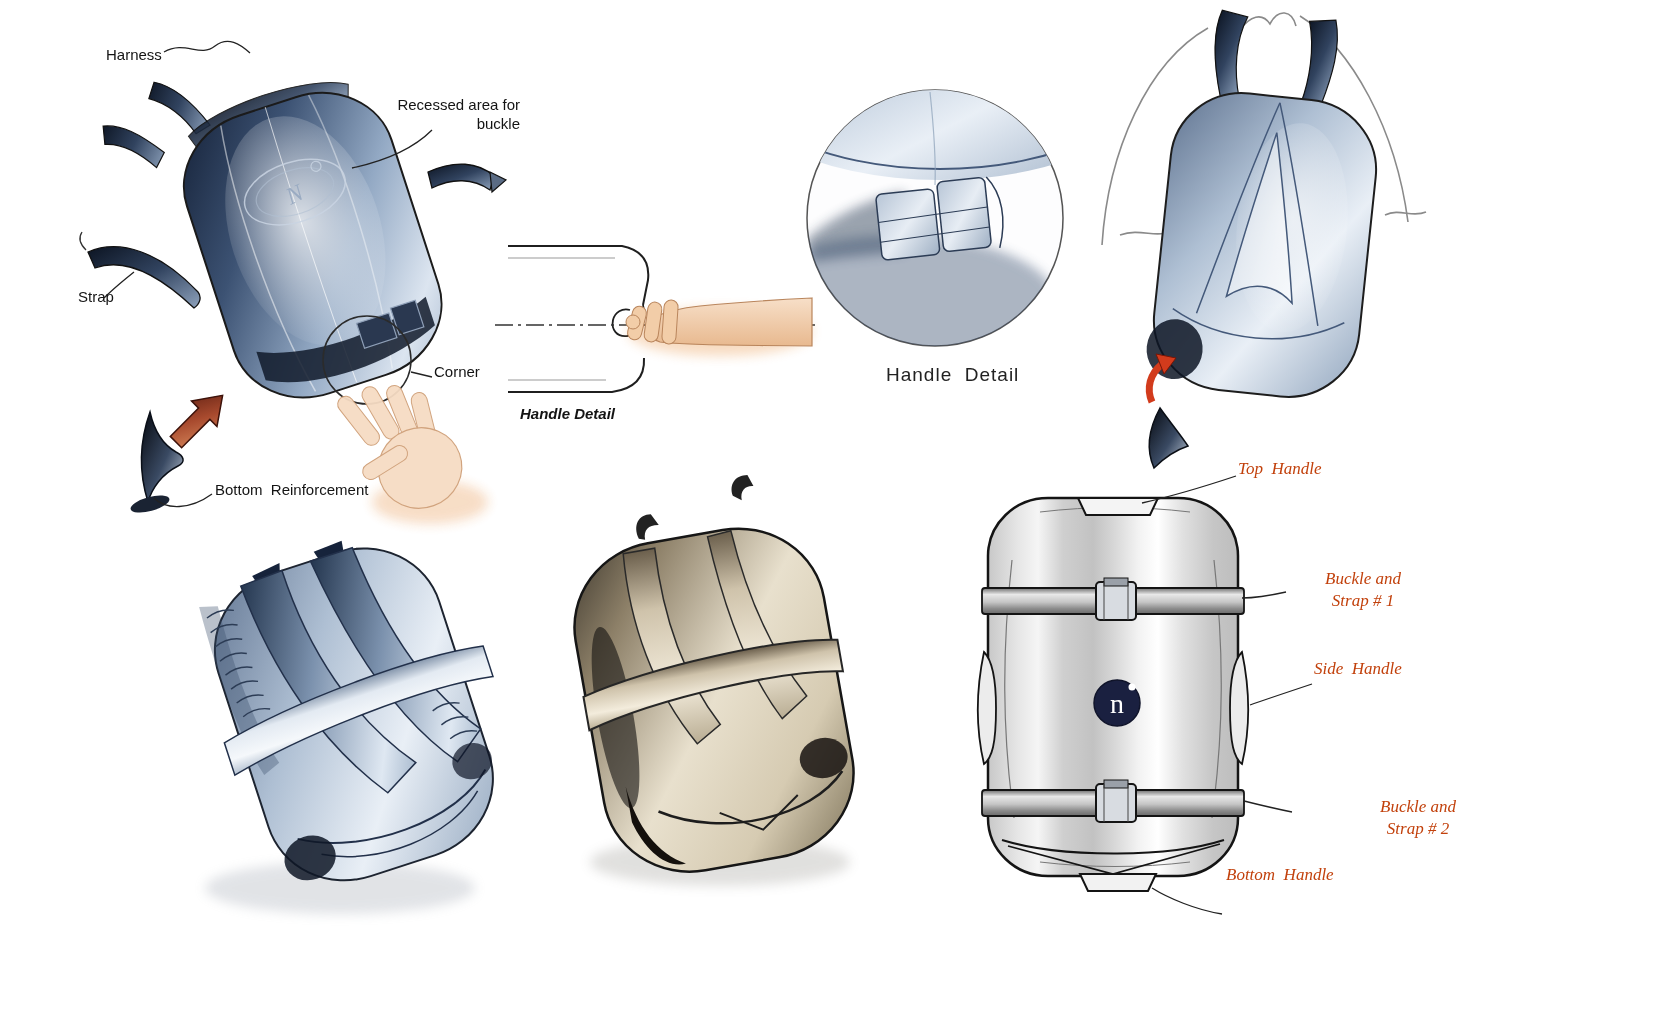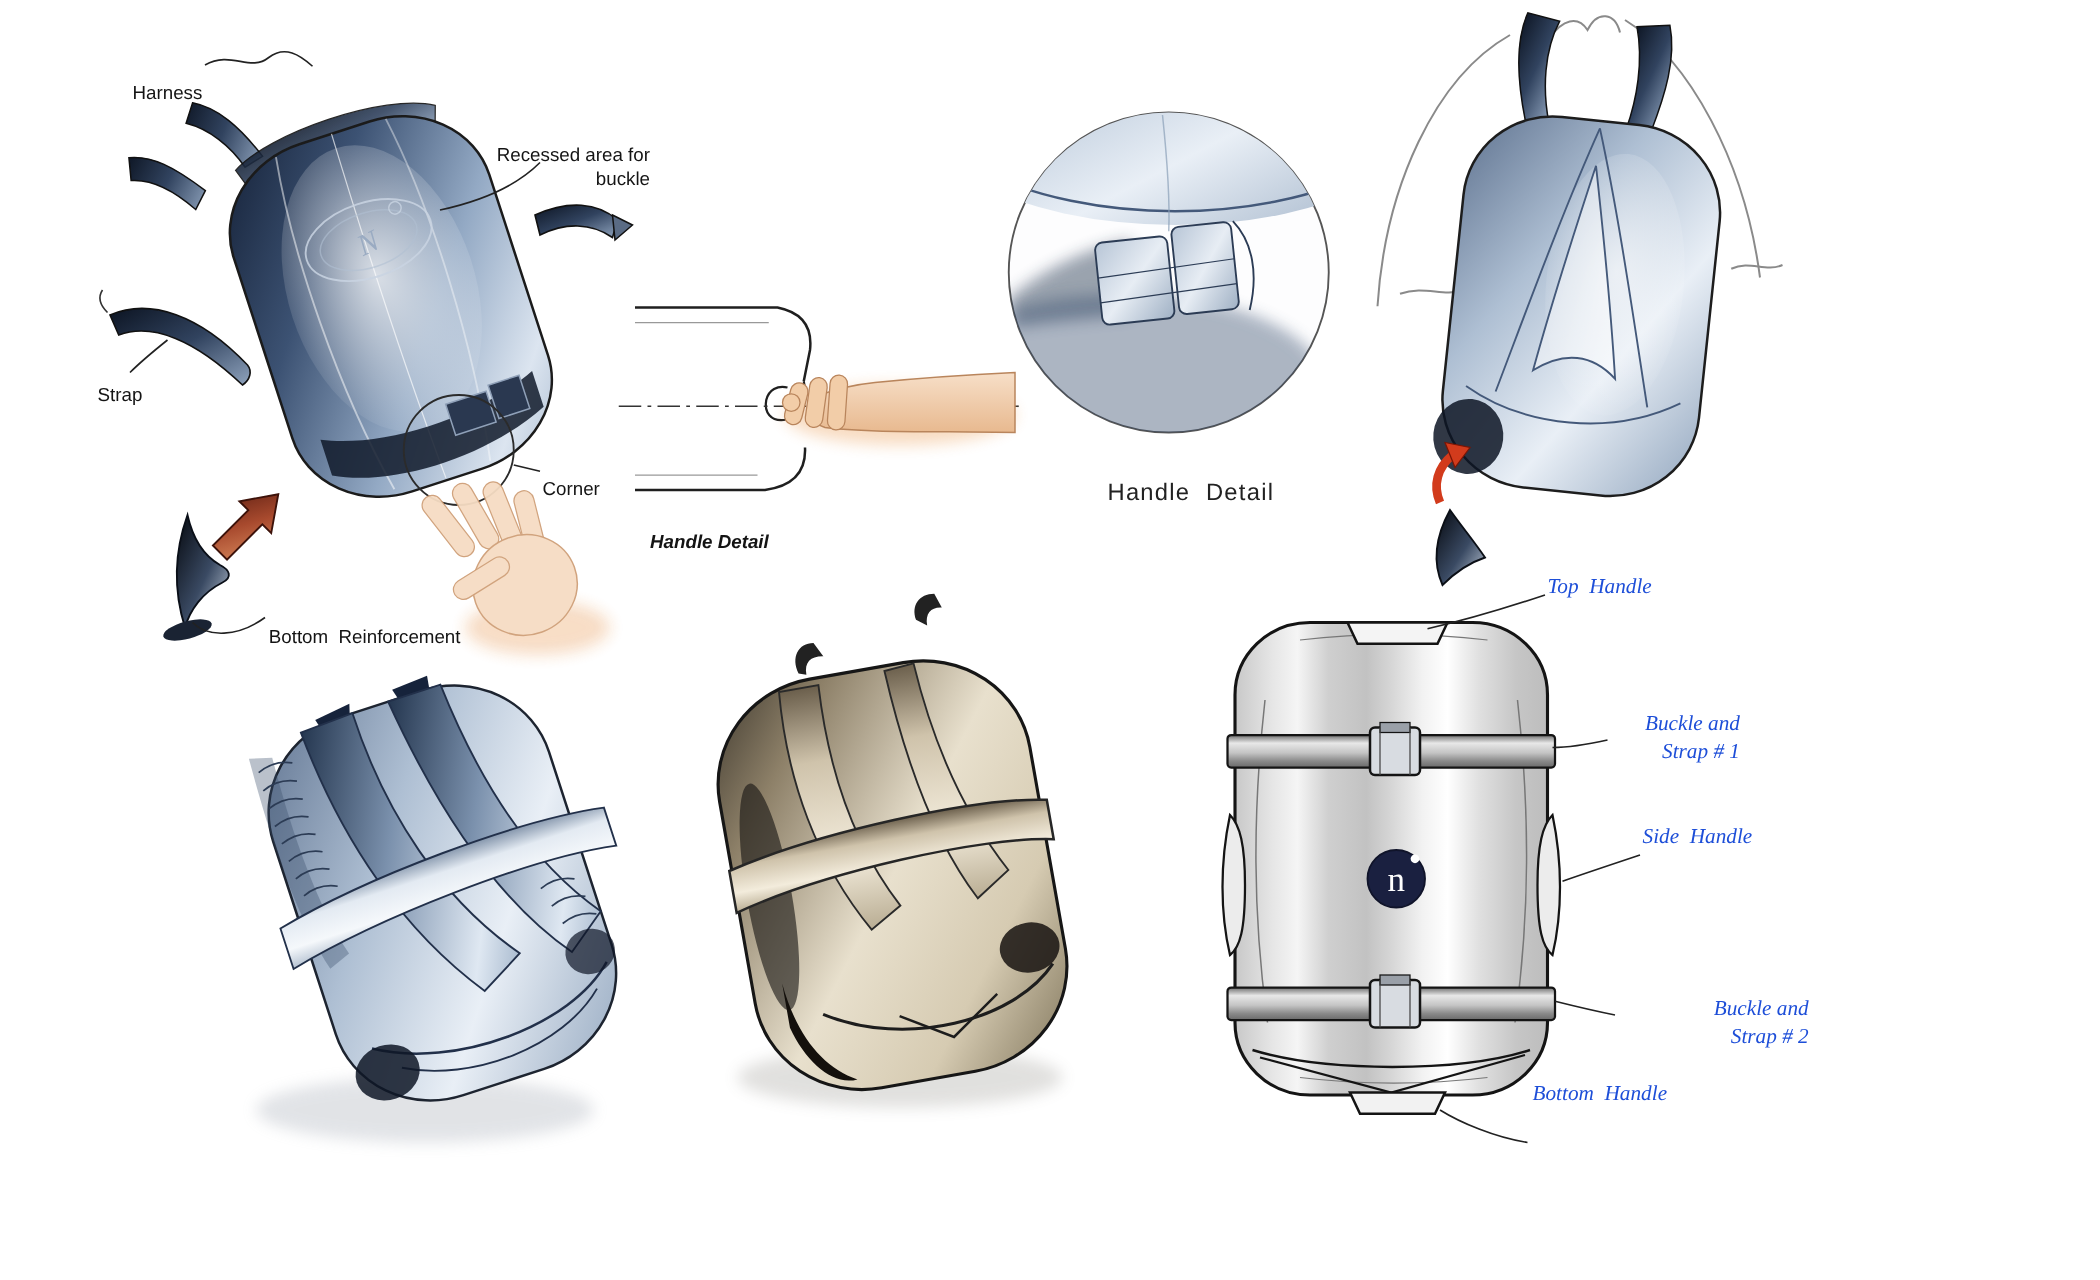--- a/index.html
+++ b/index.html
@@ -1,23 +1,23 @@
 <!DOCTYPE html>
 <html><head>
 <meta charset="utf-8">
 <style>
   html,body{margin:0;padding:0;background:#fff;}
   .canvas{position:relative;width:1680px;height:1024px;background:#ffffff;overflow:hidden;
           font-family:"Liberation Sans",sans-serif;}
   .sketch-svg{position:absolute;left:0;top:0;}
-  .label{position:absolute;color:#141414;font-size:15px;white-space:pre;line-height:1.25;margin-top:20px;}
+  .label{position:absolute;color:#141414;font-size:15px;white-space:pre;line-height:1.25;}
   .label.wrap{white-space:normal;text-align:right;}
-  .rlabel{position:absolute;color:#1d4ed8;font-family:"Liberation Serif",serif;font-style:italic;
+  .rlabel{position:absolute;color:#c2410c;font-family:"Liberation Serif",serif;font-style:italic;
           font-size:17px;white-space:pre;line-height:1.3;}
-  .rlabel.wrap{white-space:normal;text-align:right;}
+  .rlabel.wrap{white-space:normal;text-align:center;margin-left:23px;}
   .hd-small{font-style:italic;font-weight:600;font-size:15px;}
   .hd-large{font-size:19px;letter-spacing:1px;color:#222;}
 </style>
 </head>
 <body>
 
 <div class="canvas">
 
 <svg class="sketch-svg" width="1680" height="1024" viewBox="0 0 1680 1024">
   <defs>

